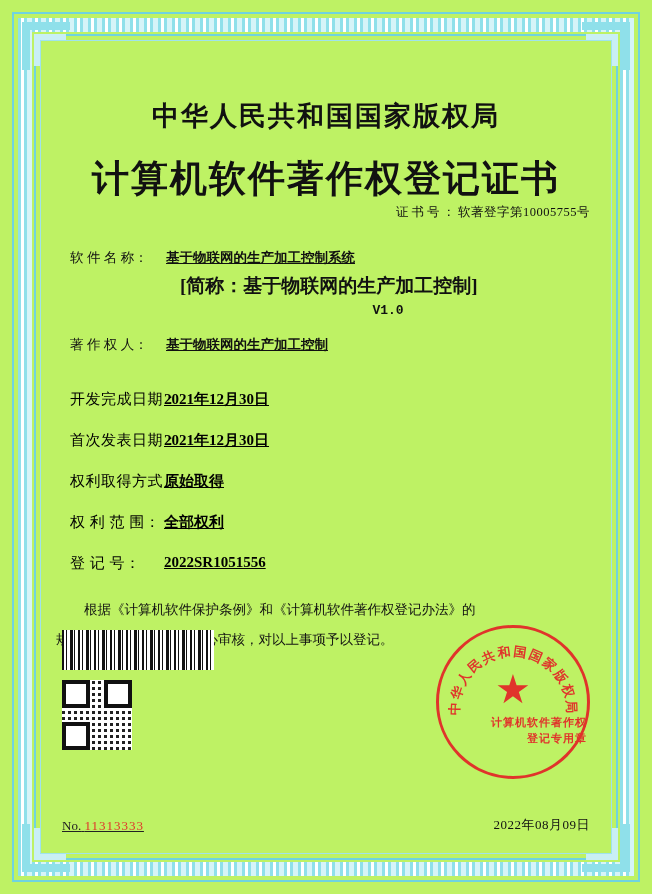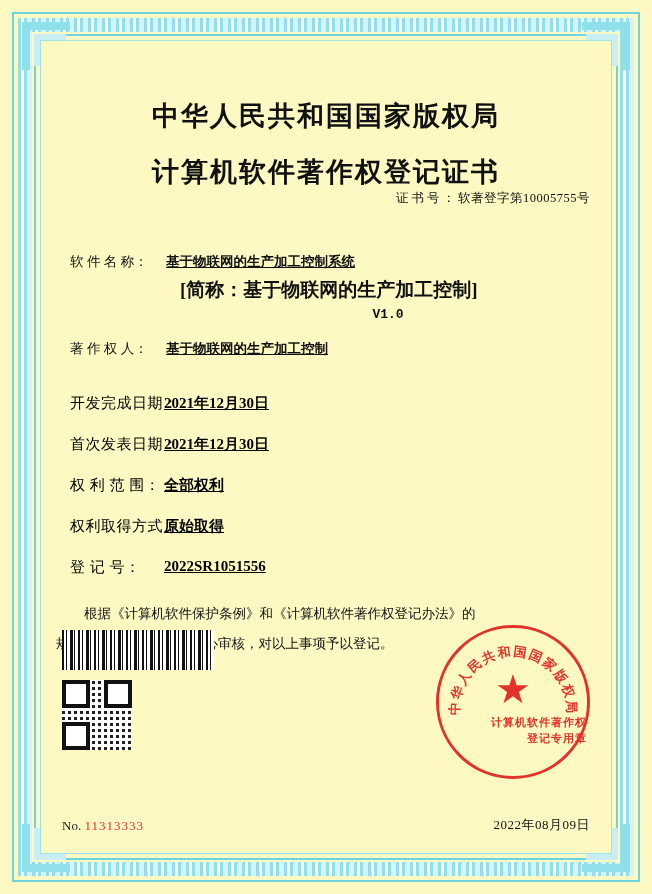--- a/index.html
+++ b/index.html
@@ -5,21 +5,21 @@
   html,body{margin:0;padding:0;}
   body{
     width:652px;height:894px;
     background:#ffffff;
     font-family:"Liberation Serif", serif;
     overflow:hidden;
   }
   .page{
     position:relative;
     width:652px;height:894px;
-    background:#fef9c3;
+    background:#bef264;
     box-sizing:border-box;
   }
 
   
   .border-outer{
     position:absolute;
     left:12px;top:12px;right:12px;bottom:12px;
     border:2px solid #6fd3e0;
     box-sizing:border-box;
   }
@@ -81,37 +81,37 @@
     text-align:center;
     font-size:27px;
     font-weight:700;
     letter-spacing:2px;
     color:#111;
     margin-top:40px;
     font-family:"Liberation Serif", serif;
   }
   .title2{
     text-align:center;
-    font-size:27px;
+    font-size:37px;
     font-weight:700;
     letter-spacing:2px;
     color:#111;
     margin-top:20px;
   }
   .certno{
     text-align:right;
     font-size:12.5px;
     color:#111;
     padding-right:6px;
     letter-spacing:0.5px;
   }
   .certno .lab{letter-spacing:3px;}
 
   .fields{
-    margin-top:32px;
+    margin-top:14px;
     font-size:13.5px;
     color:#111;
   }
   .row{
     display:flex;
     align-items:flex-start;
     margin-bottom:6px;
   }
   .row .lab{
     width:110px;
@@ -213,21 +213,21 @@
 
   
   .footer{
     position:absolute;
     left:62px;right:62px;bottom:60px;
     display:flex;
     justify-content:space-between;
     align-items:flex-end;
     font-size:13px;
   }
-  .no{color:#222;}
+  .no{color:#222;text-decoration:underline;}
   .no .num{color:#e0342b;letter-spacing:1px;}
   .date{color:#111;letter-spacing:0.5px;}
 </style>
 </head>
 <body>
 
 <div class="page">
 
   <div class="top-mark"></div>
 
@@ -293,26 +293,26 @@
     <div class="rows2">
       <div class="row">
         <div class="lab">开发完成日期：</div>
         <div class="val">2021年12月30日</div>
       </div>
       <div class="row">
         <div class="lab">首次发表日期：</div>
         <div class="val">2021年12月30日</div>
       </div>
       <div class="row">
+        <div class="lab">权利取得方式：</div>
+        <div class="val">原始取得</div>
+      </div>
+      <div class="row">
         <div class="lab">权 利 范 围：</div>
         <div class="val">全部权利</div>
-      </div>
-      <div class="row">
-        <div class="lab">权利取得方式：</div>
-        <div class="val">原始取得</div>
       </div>
       <div class="row">
         <div class="lab">登 记 号：</div>
         <div class="val">2022SR1051556</div>
       </div>
     </div>
 
     <div class="para">
       <div>根据《计算机软件保护条例》和《计算机软件著作权登记办法》的</div>
       <div class="l2">规定，经中国版权保护中心审核，对以上事项予以登记。</div>

